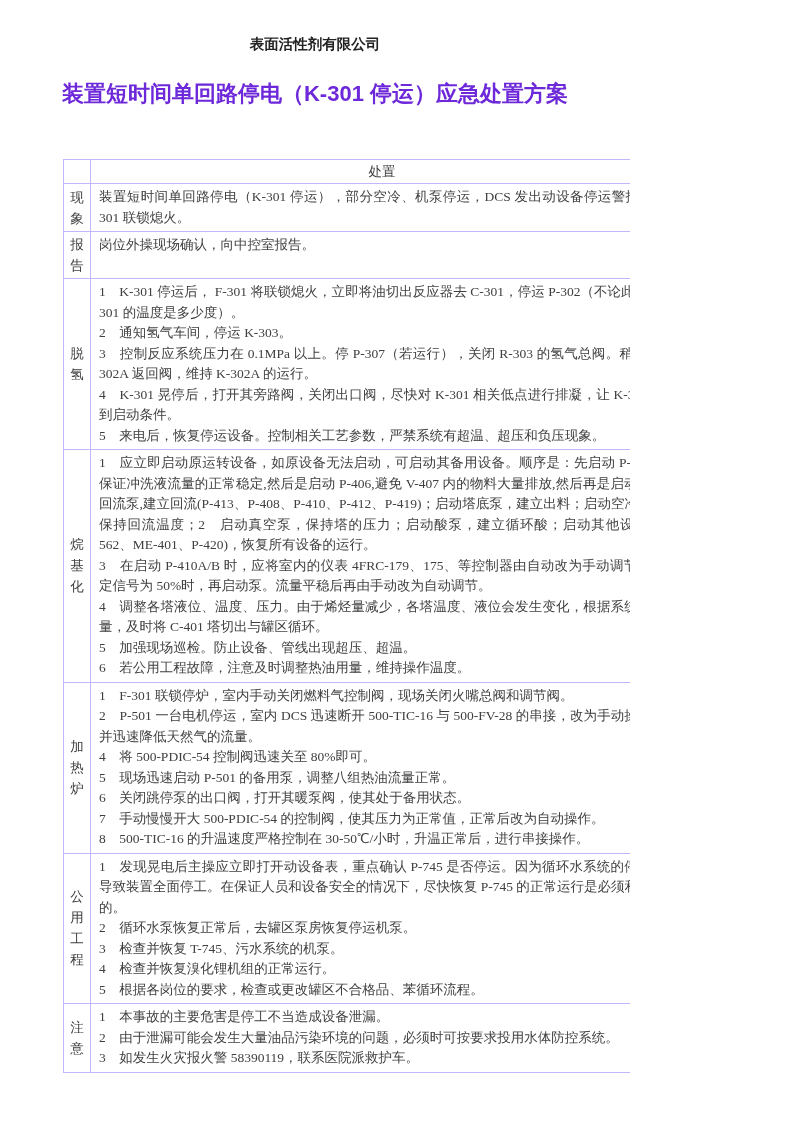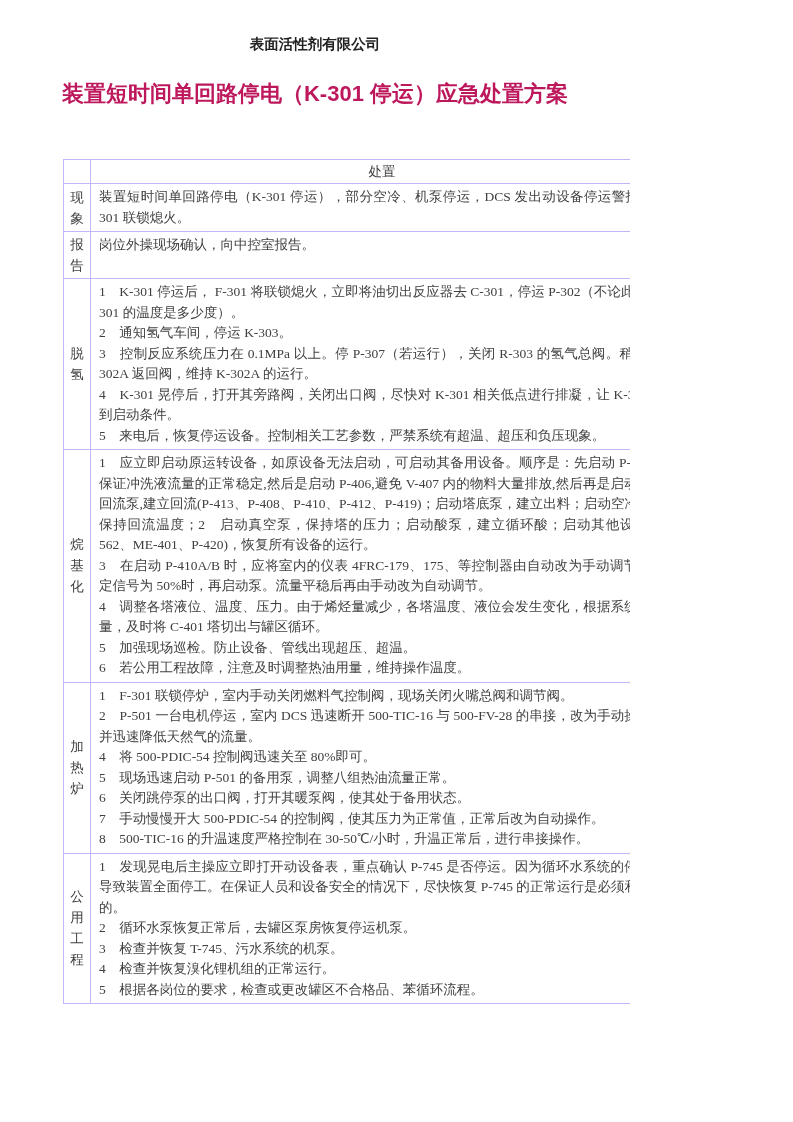--- a/index.html
+++ b/index.html
@@ -89,21 +89,21 @@
 </style>
 </head>
 <body>
 
 <div class="page">
 
   <div class="doc-header">
     <div>表面活性剂有限公司</div>
   </div>
 
-  <div class="doc-title" style="color: #be185d;">装置短时间单回路停电（K-301 停运）应急处置方案</div>
+  <div class="doc-title" style="color: #6d28d9;">装置短时间单回路停电（K-301 停运）应急处置方案</div>
 
   <table class="main-table">
     <colgroup>
       <col style="width:27px">
       <col style="width:583px">
       <col style="width:54px">
     </colgroup>
     <tbody>
       <tr class="head-row">
         <td class="label-cell"></td>
@@ -177,16 +177,27 @@
             <div class="item">1　发现晃电后主操应立即打开动设备表，重点确认 P-745 是否停运。因为循环水系统的停运将导致装置全面停工。在保证人员和设备安全的情况下，尽快恢复 P-745 的正常运行是必须和首要的。</div>
             <div class="item">2　循环水泵恢复正常后，去罐区泵房恢复停运机泵。</div>
             <div class="item">3　检查并恢复 T-745、污水系统的机泵。</div>
             <div class="item">4　检查并恢复溴化锂机组的正常运行。</div>
             <div class="item">5　根据各岗位的要求，检查或更改罐区不合格品、苯循环流程。</div>
           </td>
           <td class="resp-cell">
             <div class="resp-text">如发生火灾报火警、外操</div>
           </td>
         </tr>
+        <tr style="height: 60px;">
+          <td class="label-cell"><div class="vlabel">注意</div></td>
+          <td class="content-cell">
+            <div class="item">1　本事故的主要危害是停工不当造成设备泄漏。</div>
+            <div class="item">2　由于泄漏可能会发生大量油品污染环境的问题，必须时可按要求投用水体防控系统。</div>
+            <div class="item">3　如发生火灾报火警 58390119，联系医院派救护车。</div>
+          </td>
+          <td class="resp-cell">
+            <div class="resp-text"></div>
+          </td>
+        </tr>
       </tbody>
   </table>
 
 </div>
 
 </body></html>

